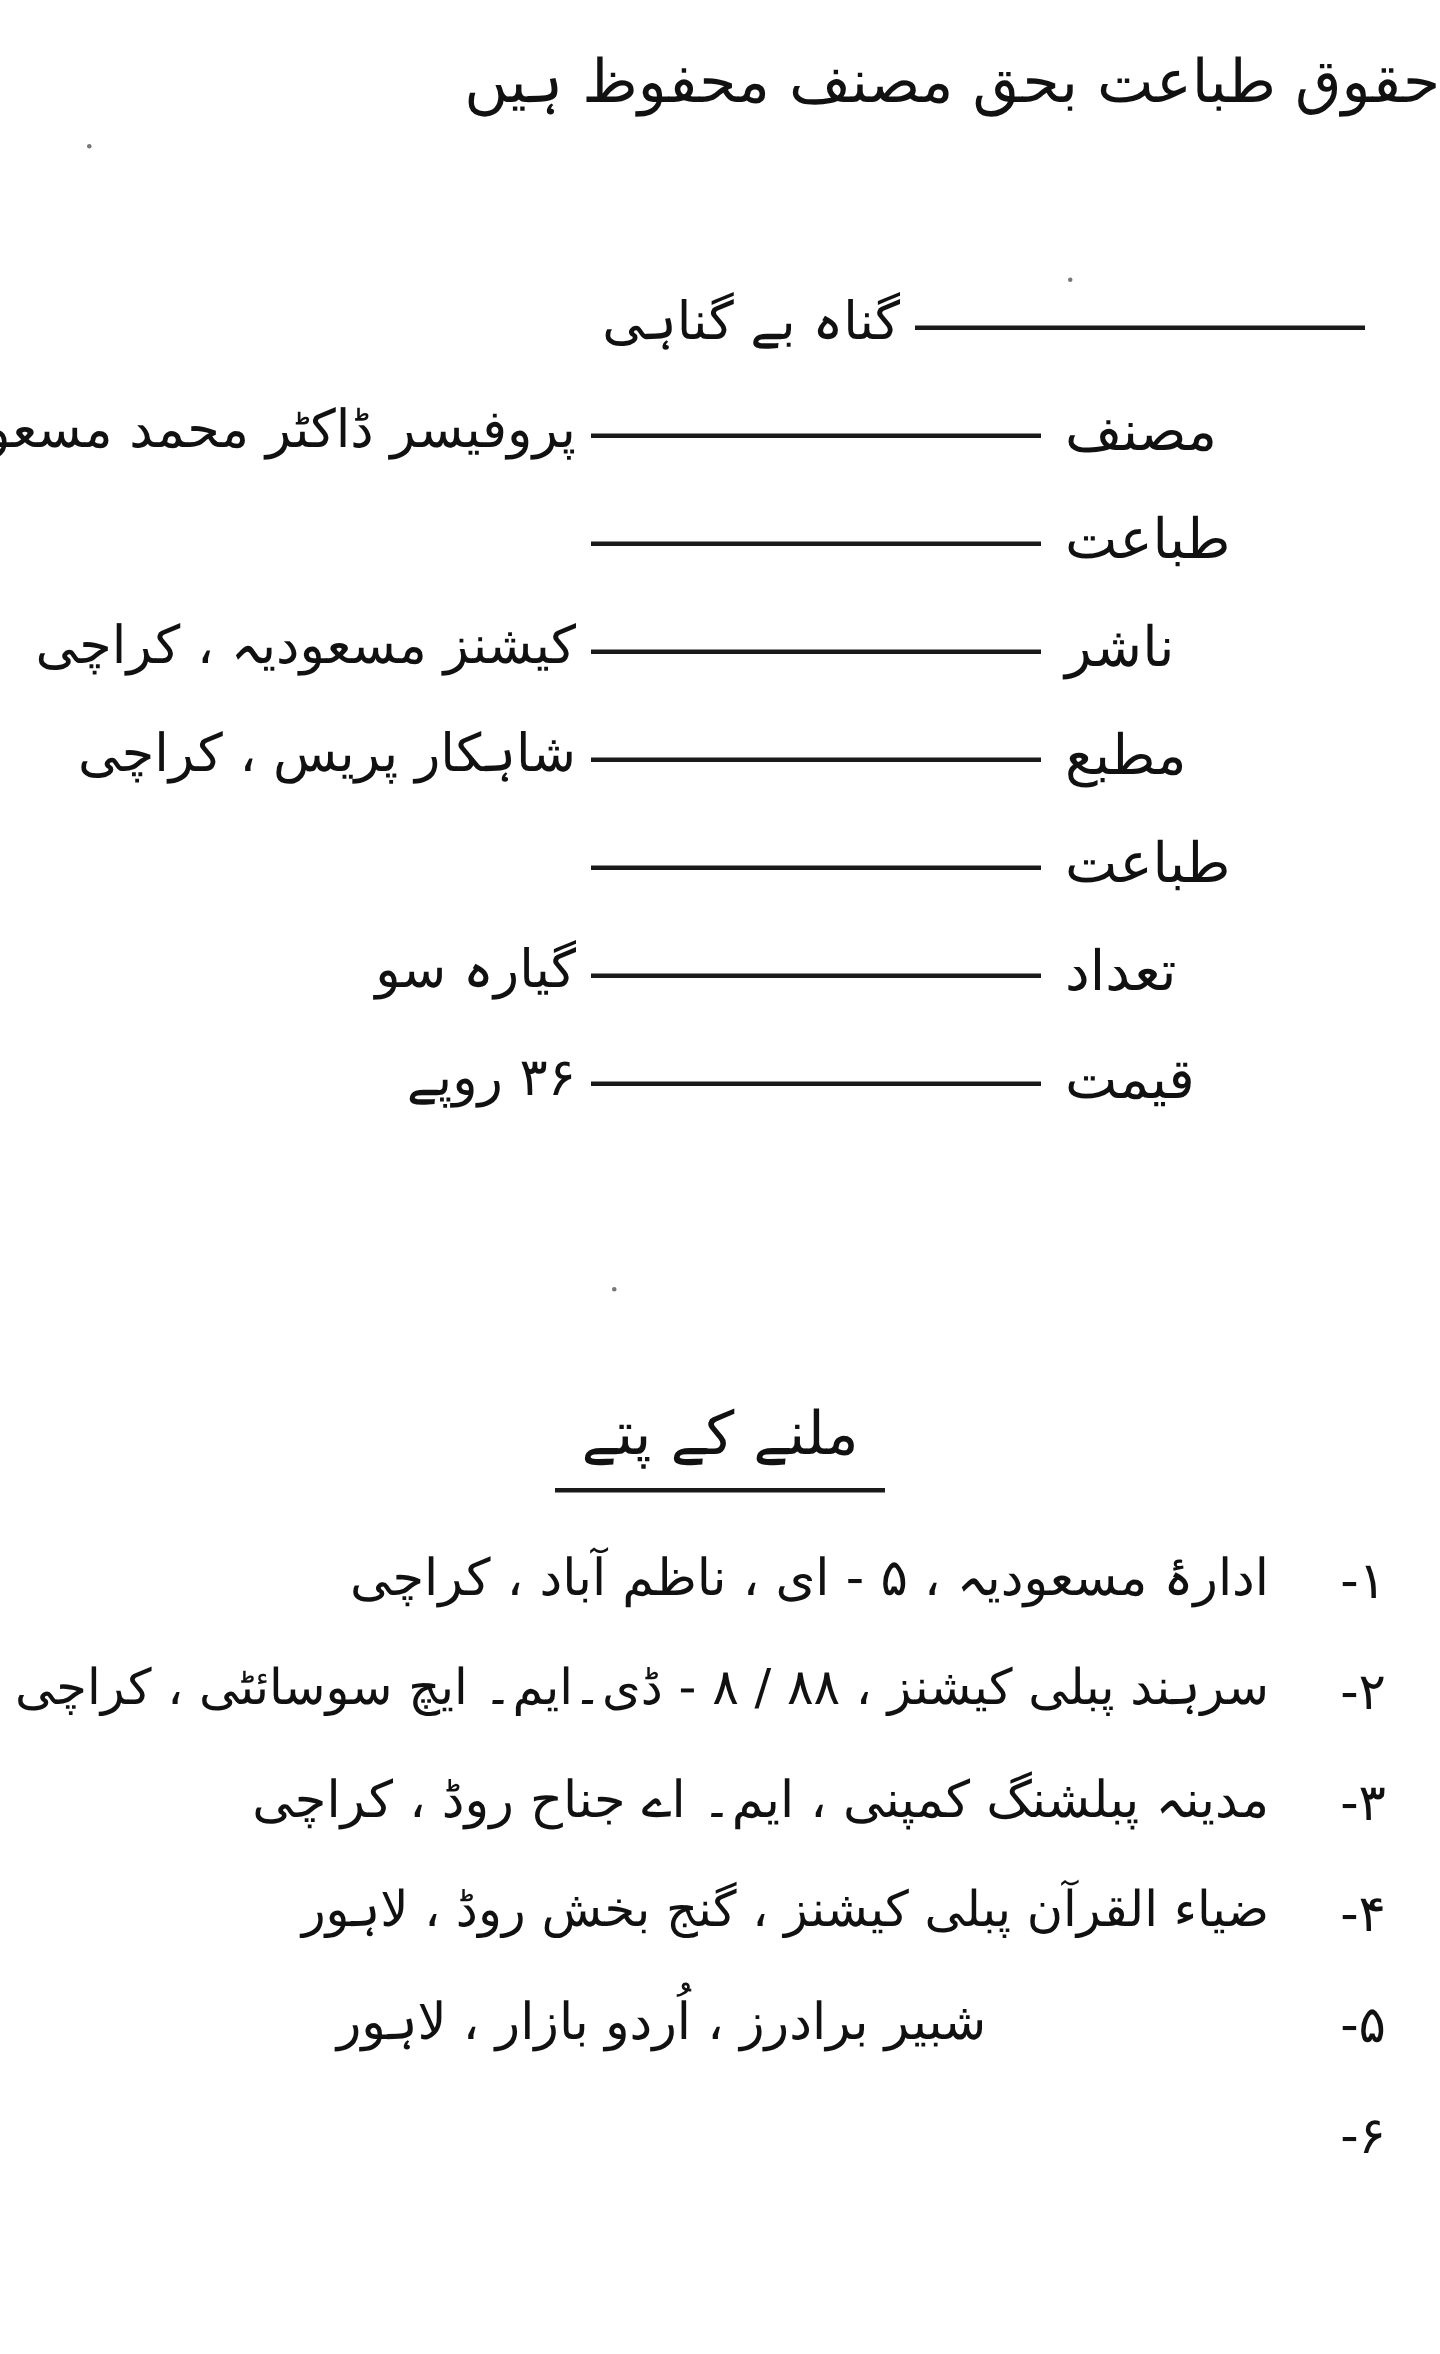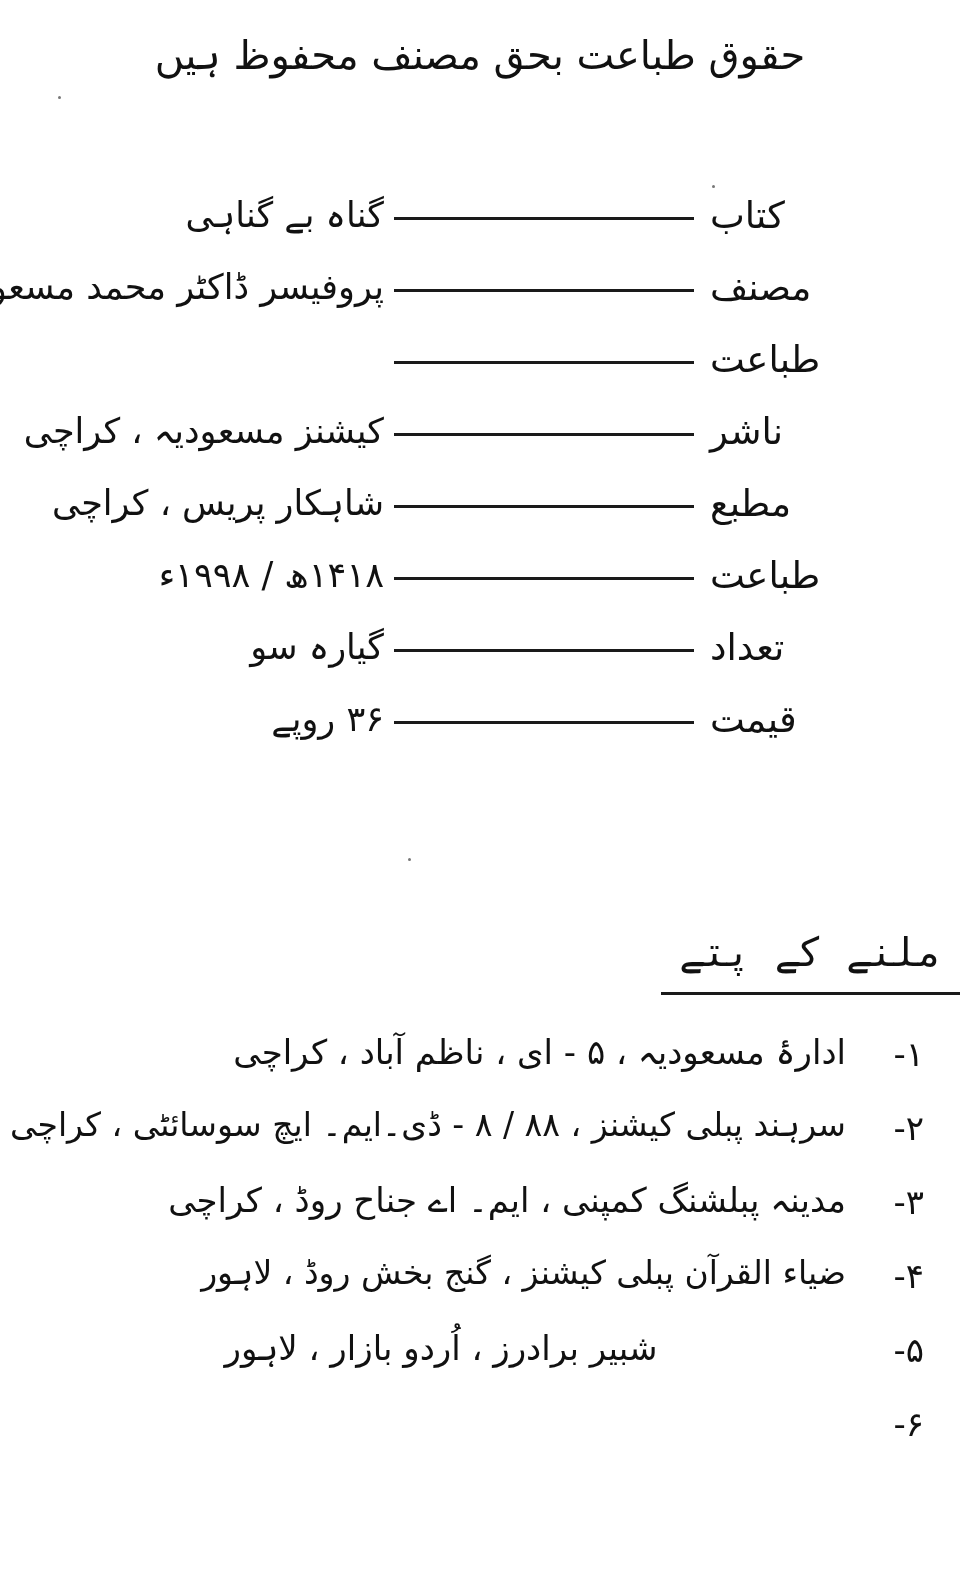--- a/index.html
+++ b/index.html
@@ -23,21 +23,21 @@
     box-sizing: border-box;
     padding: 0;
   }
 
   
   .copyright-line {
     position: absolute;
     top: 28px;
     left: 0;
     right: 0;
-    text-align: center;
+    text-align: right;
     font-size: 40px;
     line-height: 1.35;
     letter-spacing: 0.5px;
     direction: rtl;
   }
 
   
   .colophon {
     position: absolute;
     top: 180px;
@@ -81,22 +81,21 @@
   .col-value.empty {
     min-height: 30px;
   }
 
   
   .addresses-heading-wrap {
     position: absolute;
     top: 930px;
     left: 0;
     right: 0;
-    text-align: right;
-    font-family: Liberation Mono, monospace;
+    text-align: center;
   }
   .addresses-heading {
     display: inline-block;
     font-size: 40px;
     line-height: 1.3;
     padding: 0 18px 10px 18px;
     border-bottom: 3px solid #1a1a1a;
   }
 
   .addresses {
@@ -145,21 +144,20 @@
 </head>
 <body>
 
 <div class="page">
 
   <div class="copyright-line">حقوق طباعت بحق مصنف محفوظ ہیں</div>
 
   <div class="colophon">
 
     <div class="colophon-row">
-      <div class="col-label">کتاب</div>
       <div class="col-rule"></div>
       <div class="col-value">گناہ بے گناہی</div>
     </div>
 
     <div class="colophon-row">
       <div class="col-label">مصنف</div>
       <div class="col-rule"></div>
       <div class="col-value">پروفیسر ڈاکٹر محمد مسعود احمد</div>
     </div>
 
@@ -177,21 +175,20 @@
 
     <div class="colophon-row">
       <div class="col-label">مطبع</div>
       <div class="col-rule"></div>
       <div class="col-value">شاہکار پریس ، کراچی</div>
     </div>
 
     <div class="colophon-row">
       <div class="col-label">طباعت</div>
       <div class="col-rule"></div>
-      <div class="col-value">۱۴۱۸ھ / ۱۹۹۸ء</div>
     </div>
 
     <div class="colophon-row">
       <div class="col-label">تعداد</div>
       <div class="col-rule"></div>
       <div class="col-value">گیارہ سو</div>
     </div>
 
     <div class="colophon-row">
       <div class="col-label">قیمت</div>

